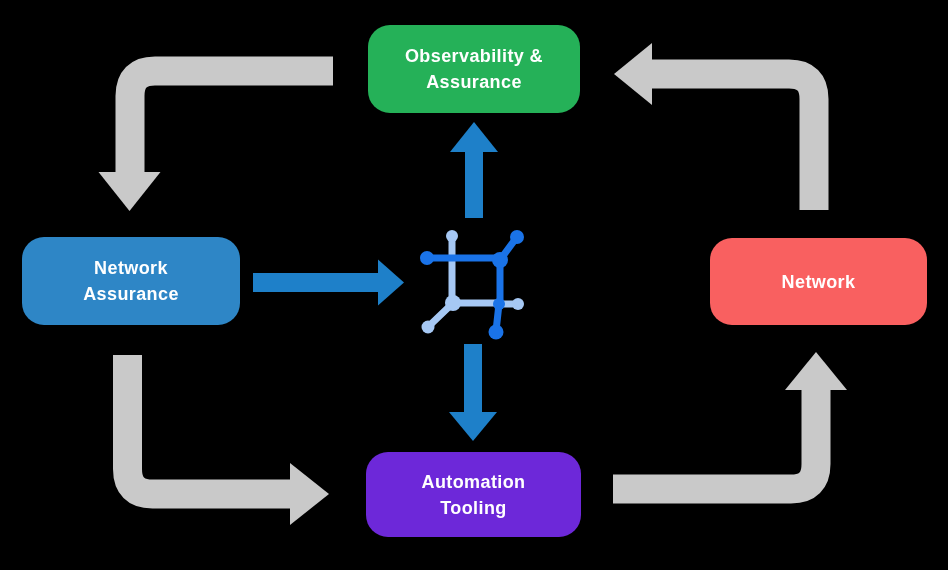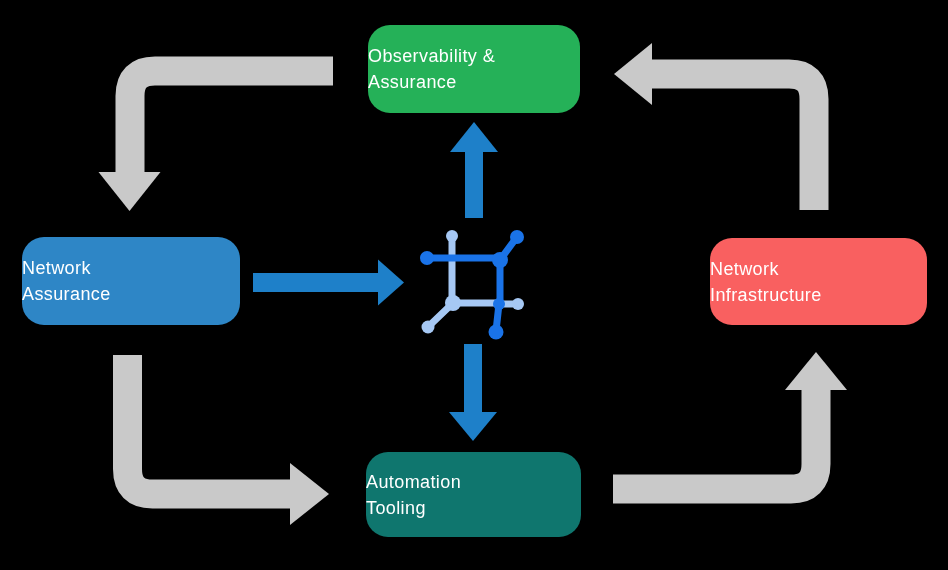--- a/index.html
+++ b/index.html
@@ -12,26 +12,26 @@
   }
   .layer {
     position: absolute;
     left: 0; top: 0;
   }
   .node {
     position: absolute;
     border-radius: 22px;
     display: flex;
     flex-direction: column;
-    align-items: flex-start;
+    align-items: center;
     justify-content: center;
     text-align: center;
     color: #ffffff;
     font-size: 18px;
-    font-weight: 400;
+    font-weight: 700;
     letter-spacing: 0.4px;
     line-height: 26px;
   }
   .node-observability { left: 368px; top: 25px;  width: 212px; height: 88px; }
   .node-operations    { left: 22px;  top: 237px; width: 218px; height: 88px; }
   .node-infrastructure{ left: 710px; top: 238px; width: 217px; height: 87px; }
   .node-automation    { left: 366px; top: 452px; width: 215px; height: 85px; }
   .hub-icon {
     position: absolute;
     left: 415px; top: 225px;
@@ -114,21 +114,20 @@
     <span>Assurance</span>
   </div>
 
   <div class="node node-operations" style="background-color: rgb(46, 134, 198);">
     <span>Network</span>
     <span>Assurance</span>
   </div>
 
   <div class="node node-infrastructure" style="background-color: rgb(249, 96, 96);">
     <span>Network</span>
-    <span>Infrastructure</span>
   </div>
 
-  <div class="node node-automation" style="background-color: #0f766e;">
+  <div class="node node-automation" style="background-color: #6d28d9;">
     <span>Automation</span>
     <span>Tooling</span>
   </div>
 
 </div>
 
 </body></html>

